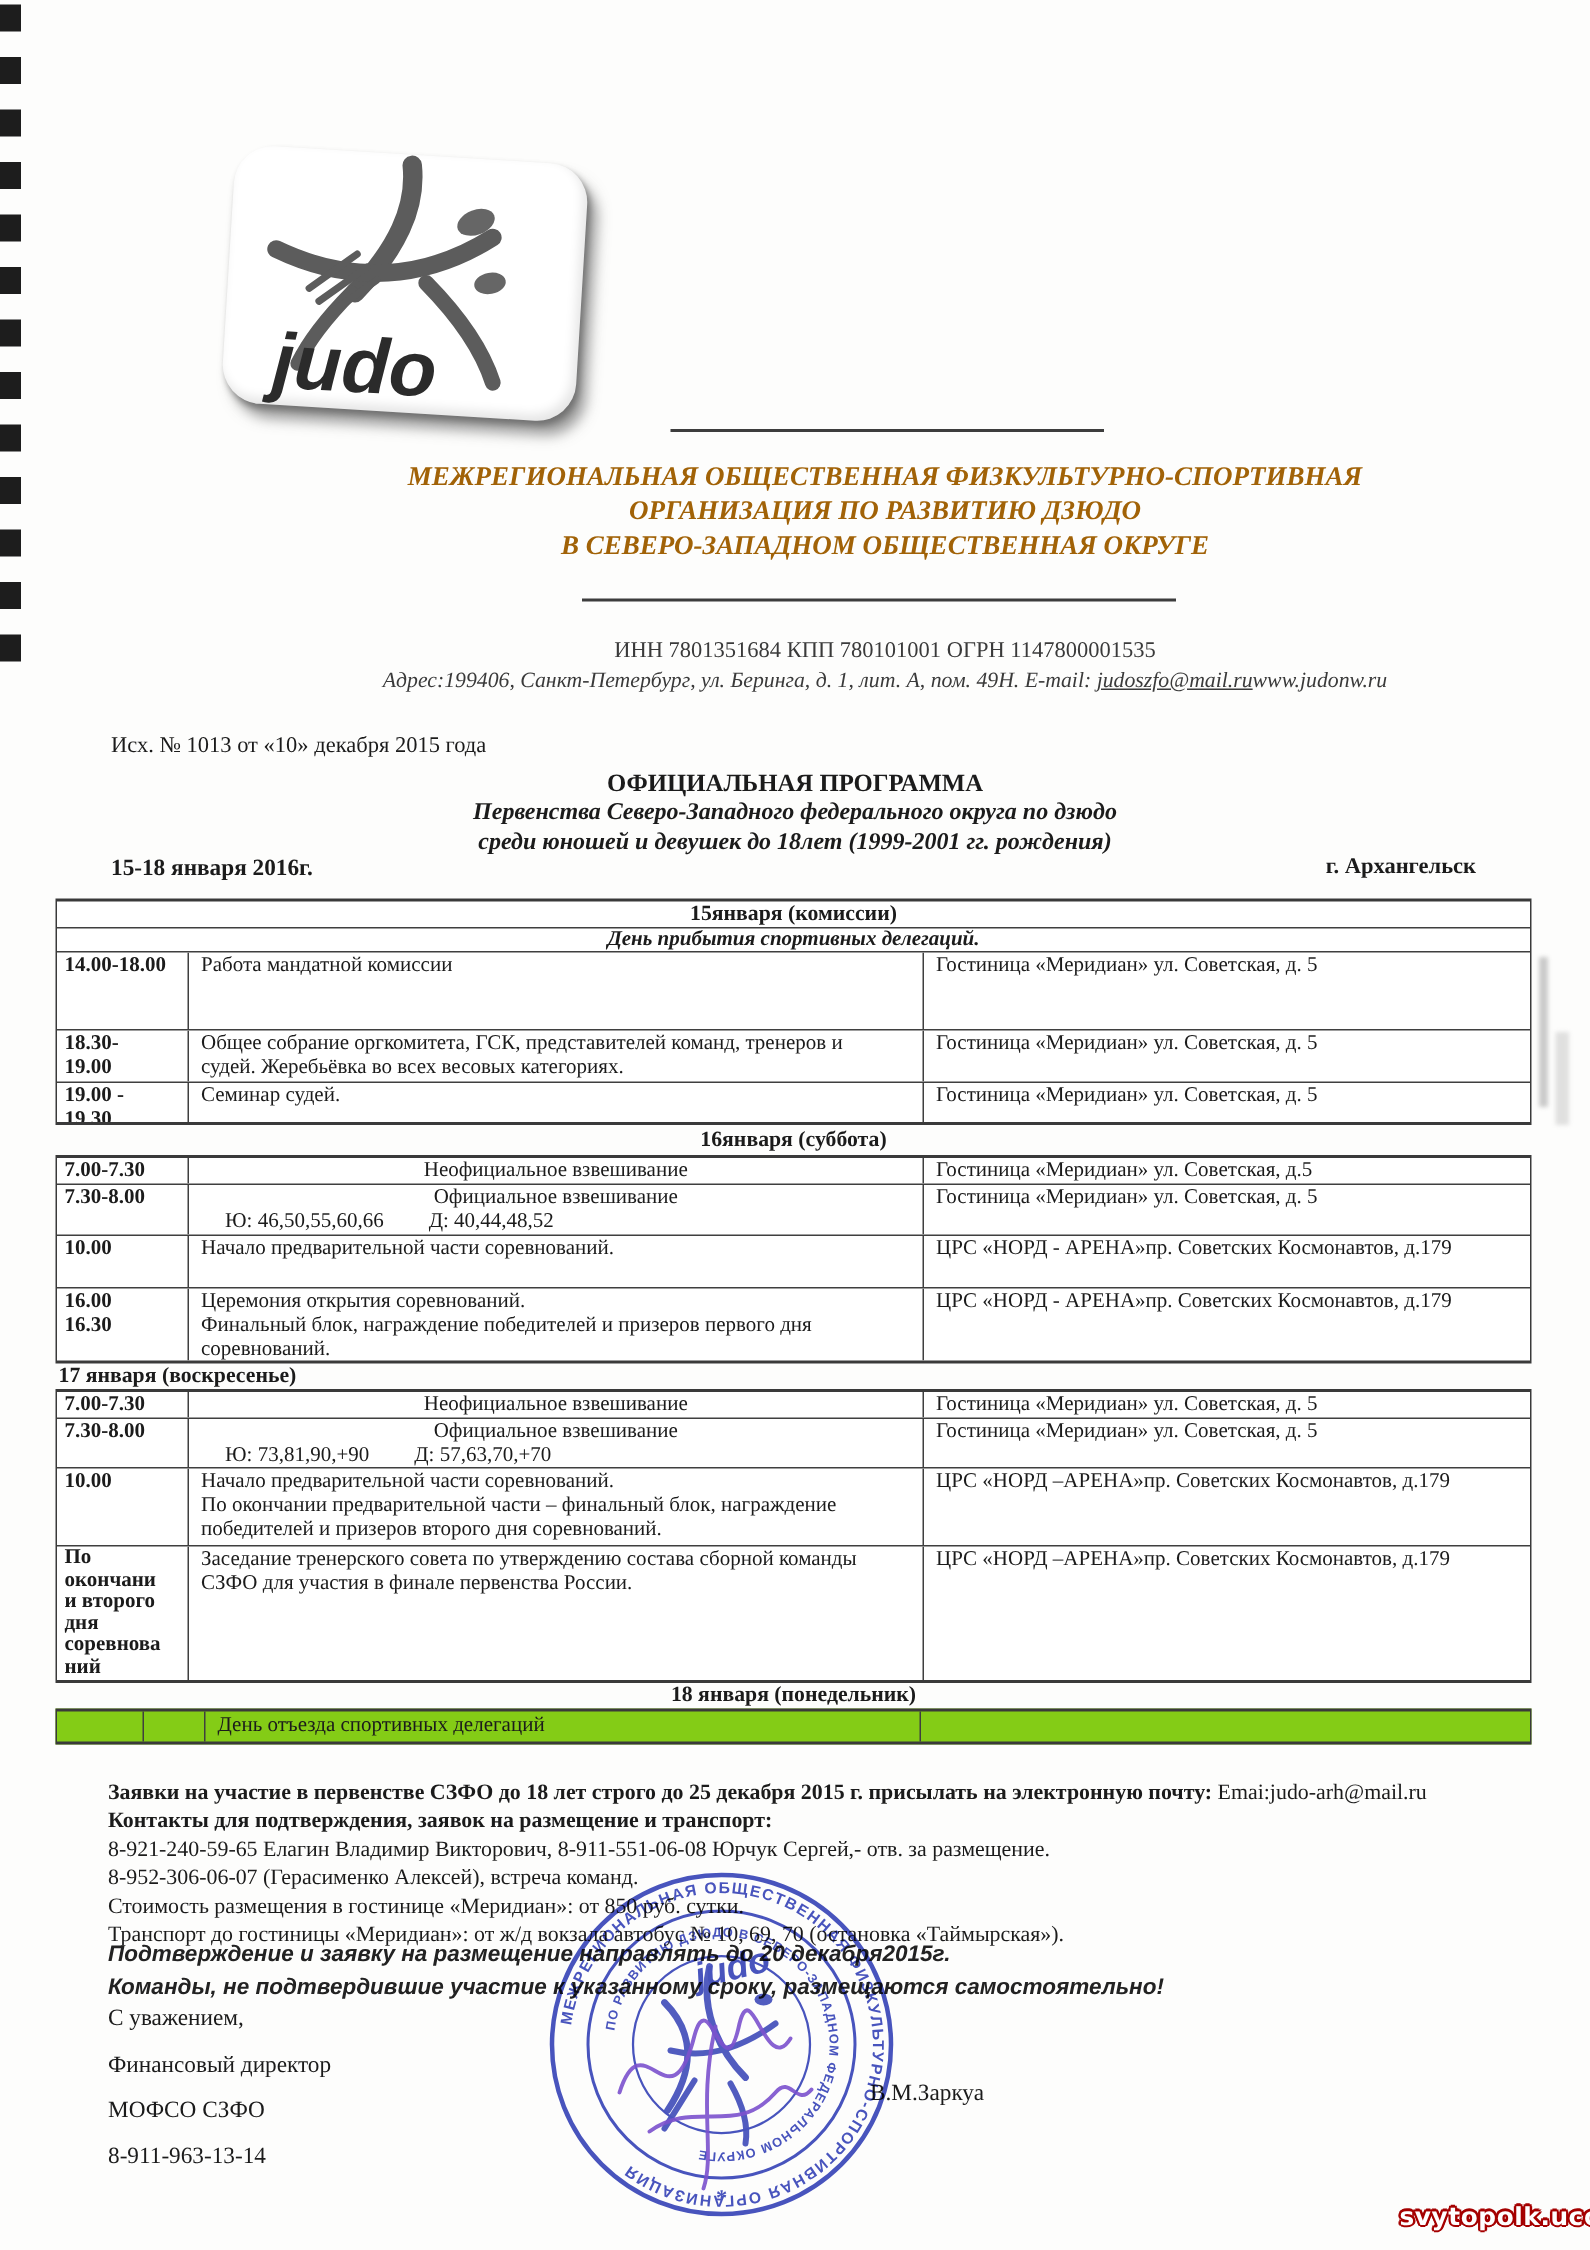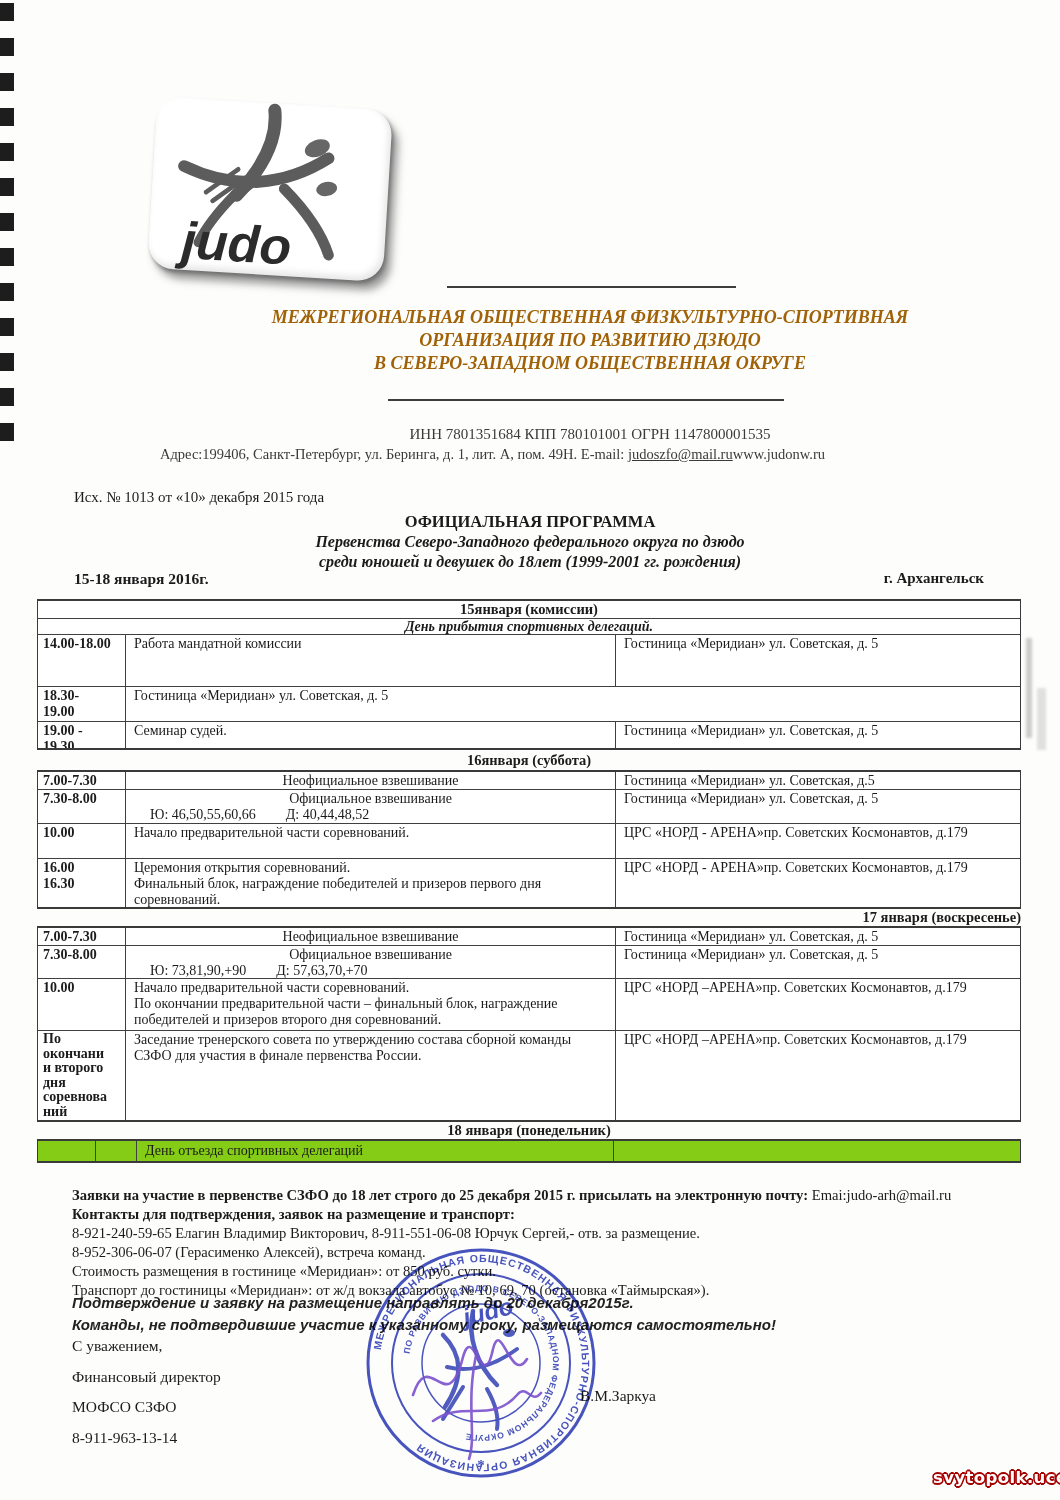--- a/index.html
+++ b/index.html
@@ -6,21 +6,21 @@
   .page{position:relative;width:1060px;height:1500px;background:#fdfdfc;overflow:hidden;
         font-family:"Liberation Serif","DejaVu Serif",serif;color:#1b1b1b;}
   
   .logo-card{position:absolute;left:152px;top:103px;width:236px;height:172px;background:#fff;
              border-radius:26px;transform:rotate(3.5deg);
              box-shadow:7px 9px 9px rgba(70,70,70,.55),2px 3px 4px rgba(0,0,0,.35),inset -3px -4px 7px rgba(0,0,0,.10);}
   .rule{position:absolute;background:#3d3d3d;height:2px;}
   .orgname{position:absolute;left:160px;top:306px;width:860px;text-align:center;
            font-weight:bold;font-style:italic;font-size:18px;line-height:23px;color:#a16207;}
   .inn{position:absolute;left:160px;top:426px;width:860px;text-align:center;font-size:15px;color:#3a3a3a;}
-  .addr{position:absolute;left:160px;top:446px;width:860px;font-size:14.5px;color:#3a3a3a;white-space:nowrap;}
+  .addr{position:absolute;left:160px;top:446px;width:860px;text-align:center;font-style:italic;font-size:14.5px;color:#3a3a3a;white-space:nowrap;}
   .addr .em{text-decoration:underline;}
   .refline{position:absolute;left:74px;top:489px;font-size:15px;}
   .titleblock{position:absolute;left:0;top:512px;width:1060px;text-align:center;}
   .t1{font-weight:bold;font-size:16.5px;line-height:20px;}
   .t2{font-weight:bold;font-style:italic;font-size:16px;line-height:20px;}
   .dates{position:absolute;left:74px;top:570px;font-weight:bold;font-size:15.5px;}
   .city{position:absolute;right:76px;top:570px;font-weight:bold;font-size:15px;}
   
   #schedule{position:absolute;left:37px;top:599px;width:984px;font-size:14px;}
   .tgroup{border:1.6px solid #3a3a3a;border-top-width:2px;border-bottom-width:2px;background:#fff;}
@@ -118,20 +118,24 @@
           <div class="tc desc">
             <div>Работа мандатной комиссии</div>
           </div>
           <div class="tc loc">Гостиница «Меридиан» ул. Советская, д. 5</div>
         </div>
         <div class="trow" style="height: 35px;">
           <div class="tc time">
             <div>18.30-</div>
             <div>19.00</div>
           </div>
+          <div class="tc desc">
+            <div>Общее собрание оргкомитета, ГСК, представителей команд, тренеров и</div>
+            <div>судей. Жеребьёвка во всех весовых категориях.</div>
+          </div>
           <div class="tc loc">Гостиница «Меридиан» ул. Советская, д. 5</div>
         </div>
         <div class="trow" style="height: 27px;">
           <div class="tc time">
             <div>19.00 -</div>
             <div>19.30</div>
           </div>
           <div class="tc desc">
             <div>Семинар судей.</div>
           </div>
@@ -174,21 +178,21 @@
             <div>16.30</div>
           </div>
           <div class="tc desc">
             <div>Церемония открытия соревнований.</div>
             <div>Финальный блок, награждение победителей и призеров первого дня</div>
             <div>соревнований.</div>
           </div>
           <div class="tc loc">ЦРС «НОРД - АРЕНА»пр. Советских Космонавтов, д.179</div>
         </div>
       </div>
-      <div class="daysep" style="height: 17px; line-height: 17px; text-align: right; padding-left: 2px;">17 января (воскресенье)</div>
+      <div class="daysep" style="height: 17px; line-height: 17px; text-align: left; padding-left: 2px;">17 января (воскресенье)</div>
       <div class="tgroup">
         <div class="trow" style="height: 17px;">
           <div class="tc time">
             <div>7.00-7.30</div>
           </div>
           <div class="tc desc">
             <div class="cline">Неофициальное взвешивание</div>
           </div>
           <div class="tc loc">Гостиница «Меридиан» ул. Советская, д. 5</div>
         </div>

